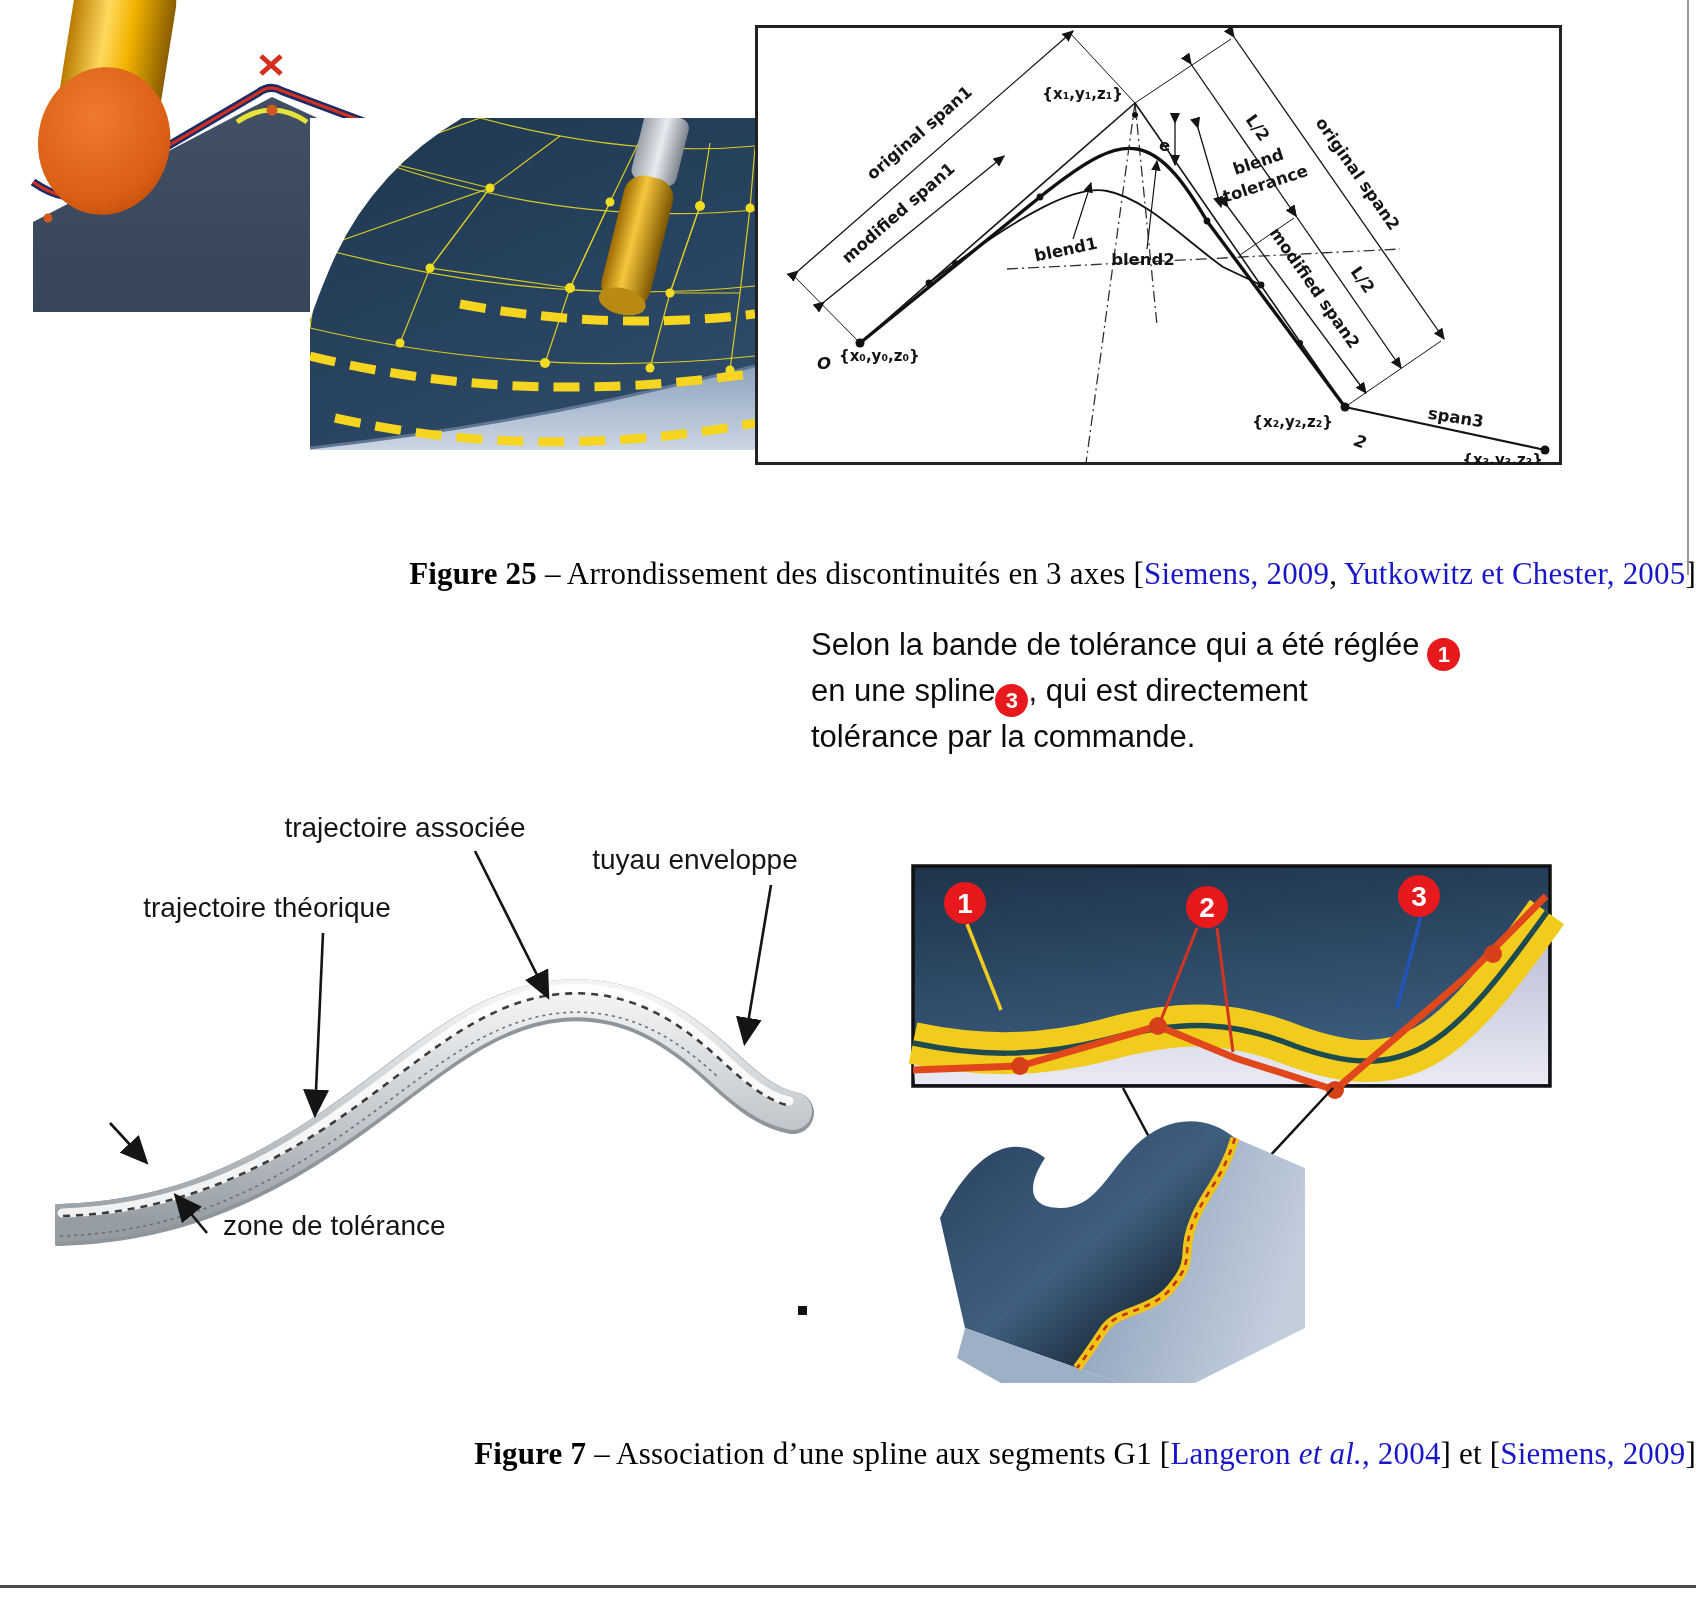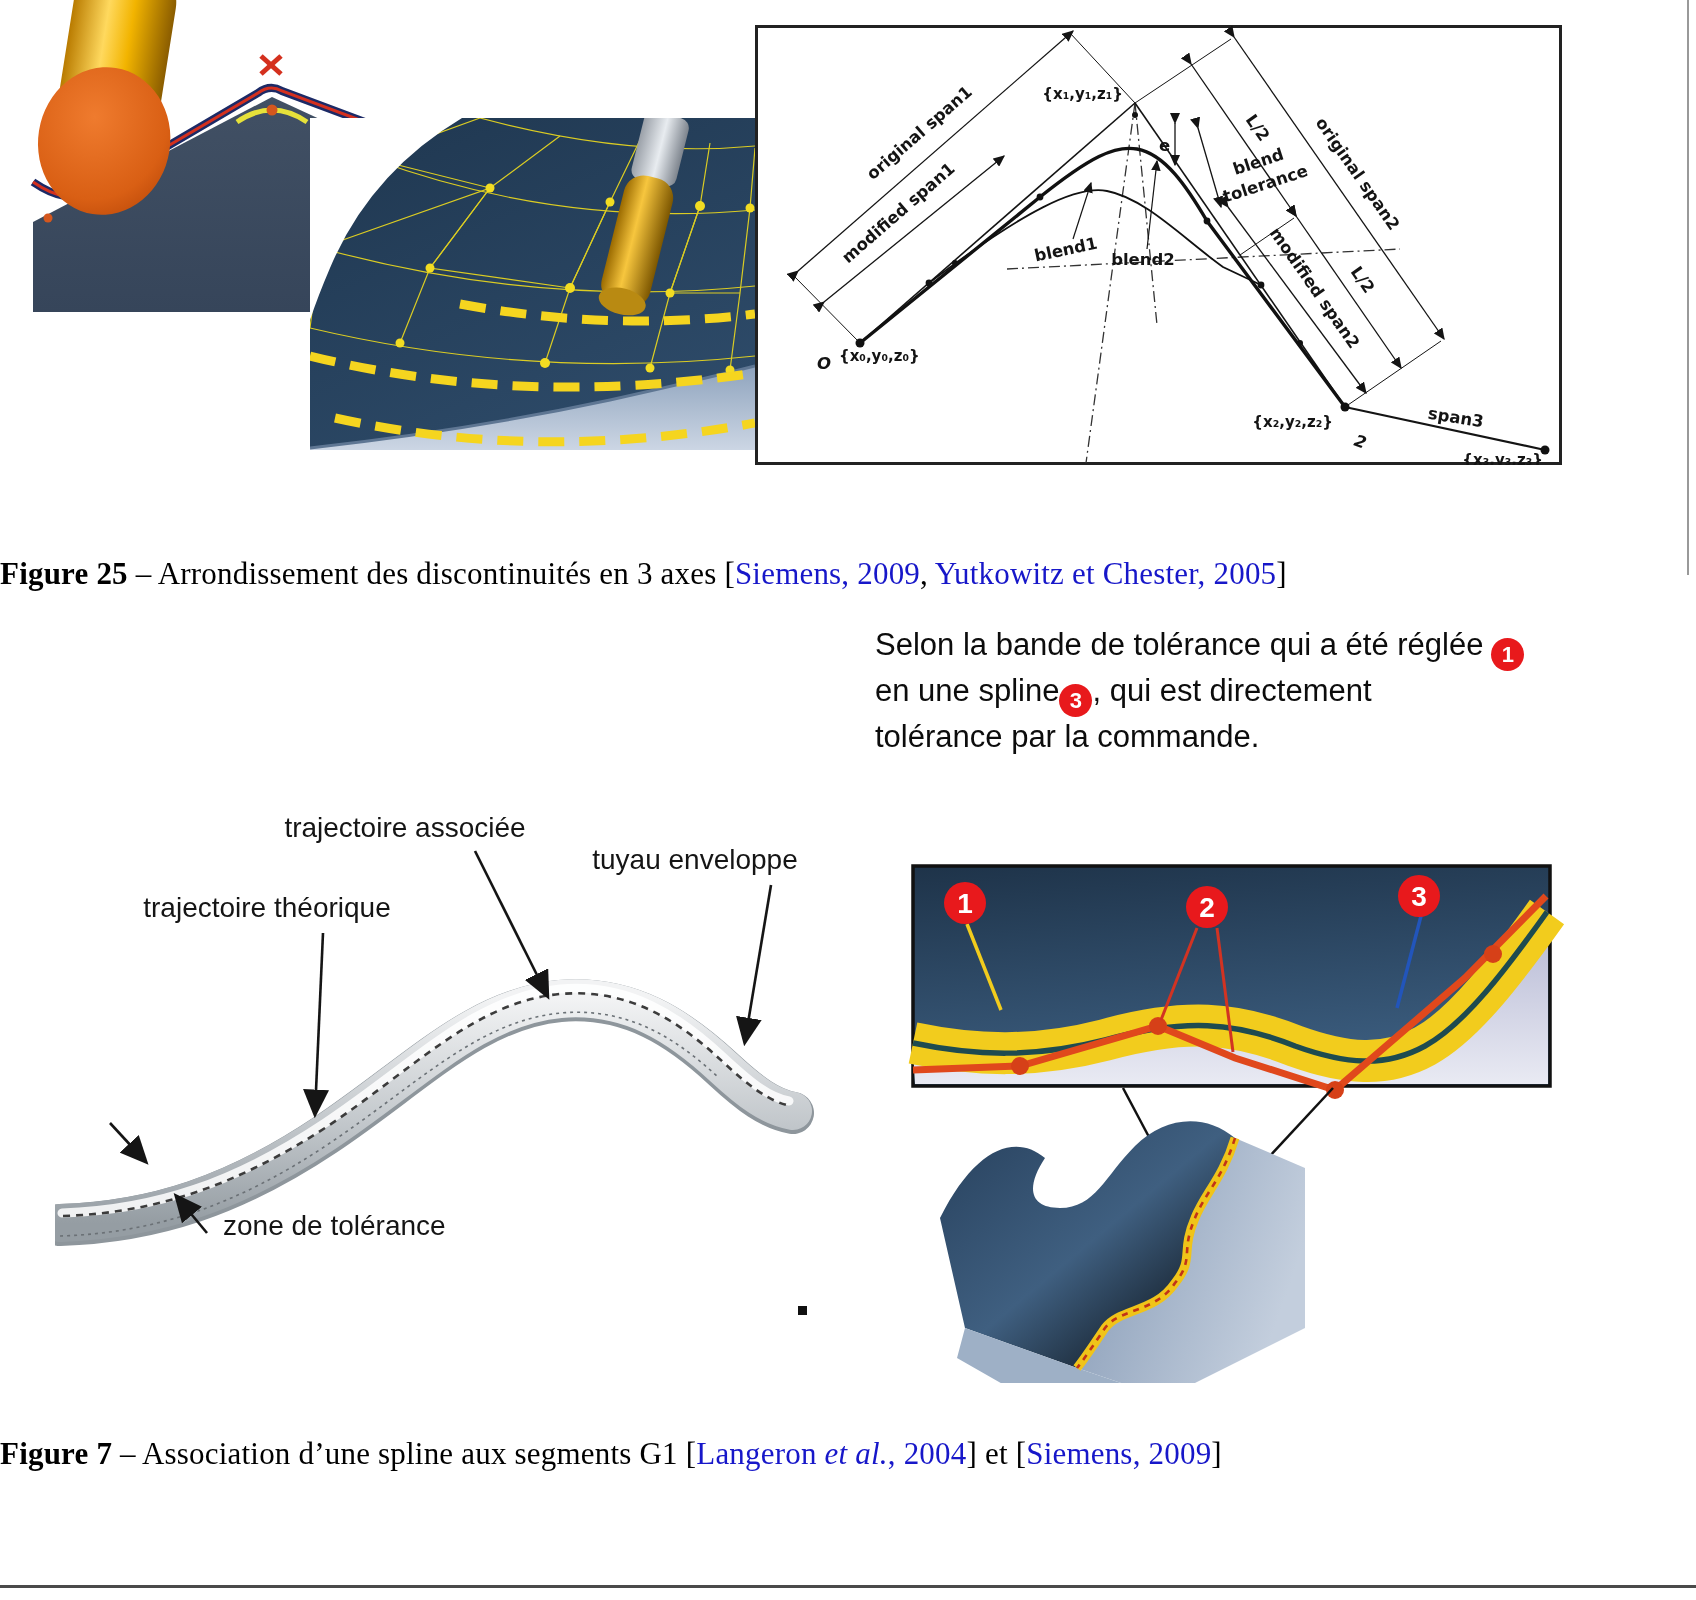--- a/index.html
+++ b/index.html
@@ -1,20 +1,20 @@
 <!DOCTYPE html>
 <html><head>
 <meta charset="utf-8">
 <style>
   html,body{margin:0;padding:0;background:#ffffff;}
   .page{position:relative;width:1696px;height:1600px;background:#fff;overflow:hidden;
         font-family:"Liberation Sans",sans-serif;color:#111;}
   .abs{position:absolute;}
   
-  .caption{width:1696px;text-align:left;font-family:"Liberation Serif",serif;
+  .caption{width:1696px;text-align:right;font-family:"Liberation Serif",serif;
            font-size:31px;color:#000;letter-spacing:.2px;}
   .caption b{font-weight:bold;}
   .lnk{color:#1717c9;text-decoration:none;cursor:pointer;}
   .lnk i{font-style:italic;}
   
   .para{font-family:"Liberation Sans",sans-serif;font-size:31px;line-height:39px;color:#0c0c0c;}
   .para .ln{white-space:nowrap;}
   .badge{display:inline-flex;width:33px;height:33px;border-radius:50%;background:#e8191c;
          color:#fff;font-weight:bold;font-size:22px;align-items:center;justify-content:center;
          vertical-align:-7px;}
@@ -213,21 +213,21 @@
     <text class="dlab2" x="578" y="402" text-anchor="end">{x₂,y₂,z₂}</text>
     <text class="dlab" x="598" y="420" font-style="italic" transform="rotate(20 598 420)">2</text>
     <text class="dlab" x="700" y="398" transform="rotate(9 700 398)" text-anchor="middle">span3</text>
     <text class="dlab2" x="788" y="440" text-anchor="end">{x₃,y₃,z₃}</text>
   </svg>
 
   <div class="abs caption" style="top:556px">
     <b>Figure 25</b><span> – Arrondissement des discontinuités en 3 axes [</span><a class="lnk">Siemens, 2009</a><span>, </span><a class="lnk">Yutkowitz et Chester, 2005</a><span>]</span>
   </div>
 
-  <div class="abs para" style="left:875px;top:625px;width:800px">
+  <div class="abs para" style="left:811px;top:625px;width:800px">
     <div class="ln"><span>Selon la bande de tolérance qui a été réglée</span><span class="badge sp">1</span></div>
     <div class="ln"><span>en une spline</span><span class="badge">3</span><span>, qui est directement</span></div>
     <div class="ln">tolérance par la commande.</div>
   </div>
 
   <svg class="abs" style="left:55px;top:795px" width="790" height="460" viewBox="0 0 790 460">
     <defs>
       <linearGradient id="tubeG" x1="0" y1="0" x2="0" y2="1">
         <stop offset="0" stop-color="#f2f3f4"></stop>
           <stop offset="0.55" stop-color="#c3c8cc"></stop>

